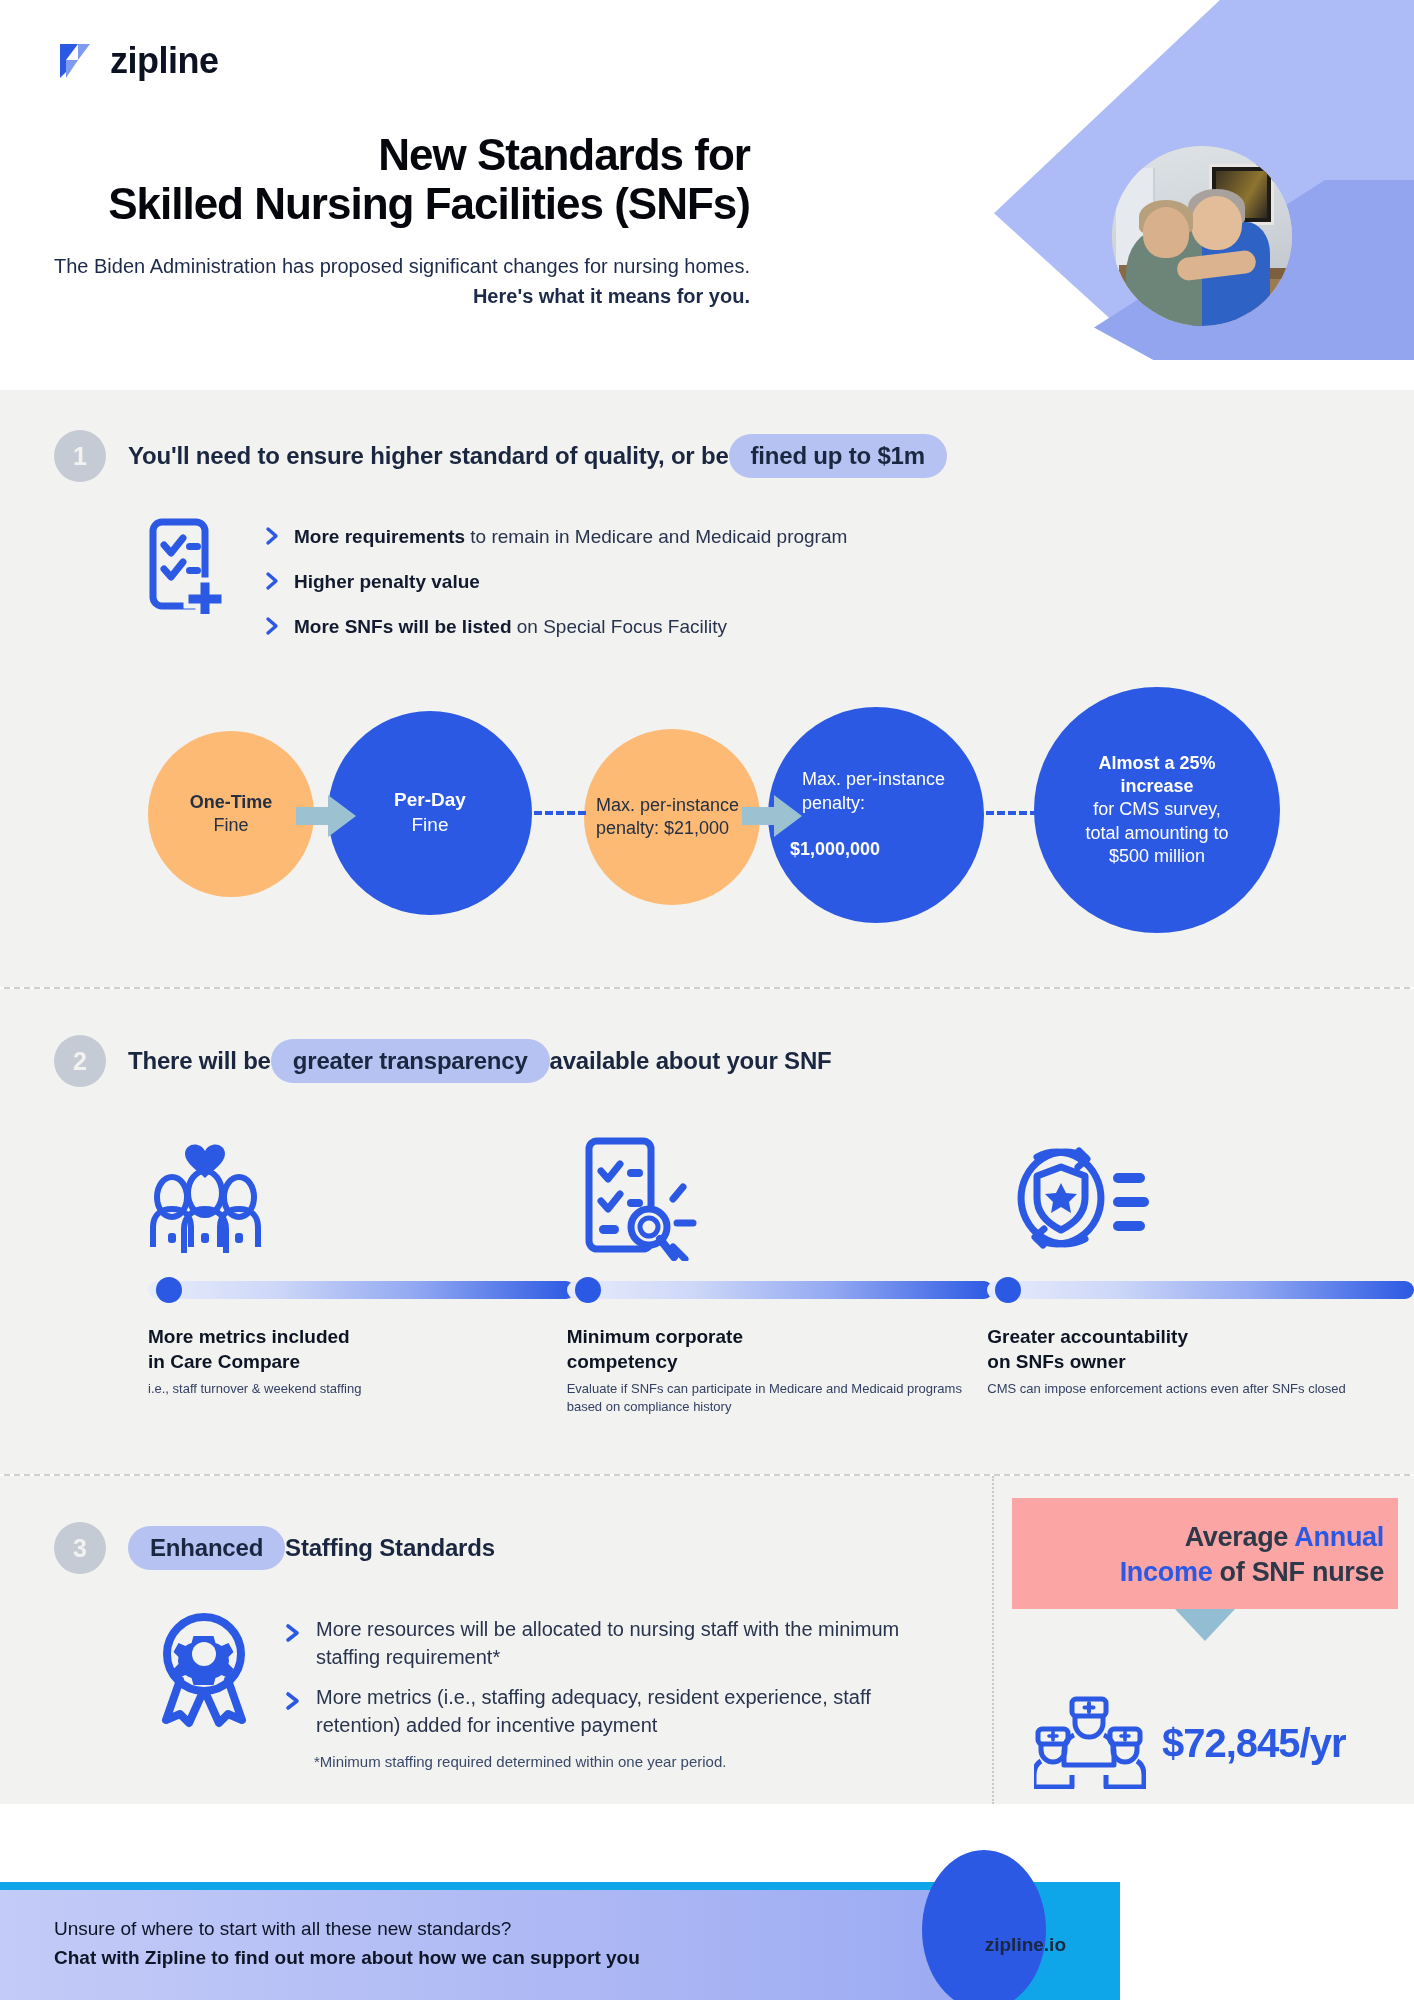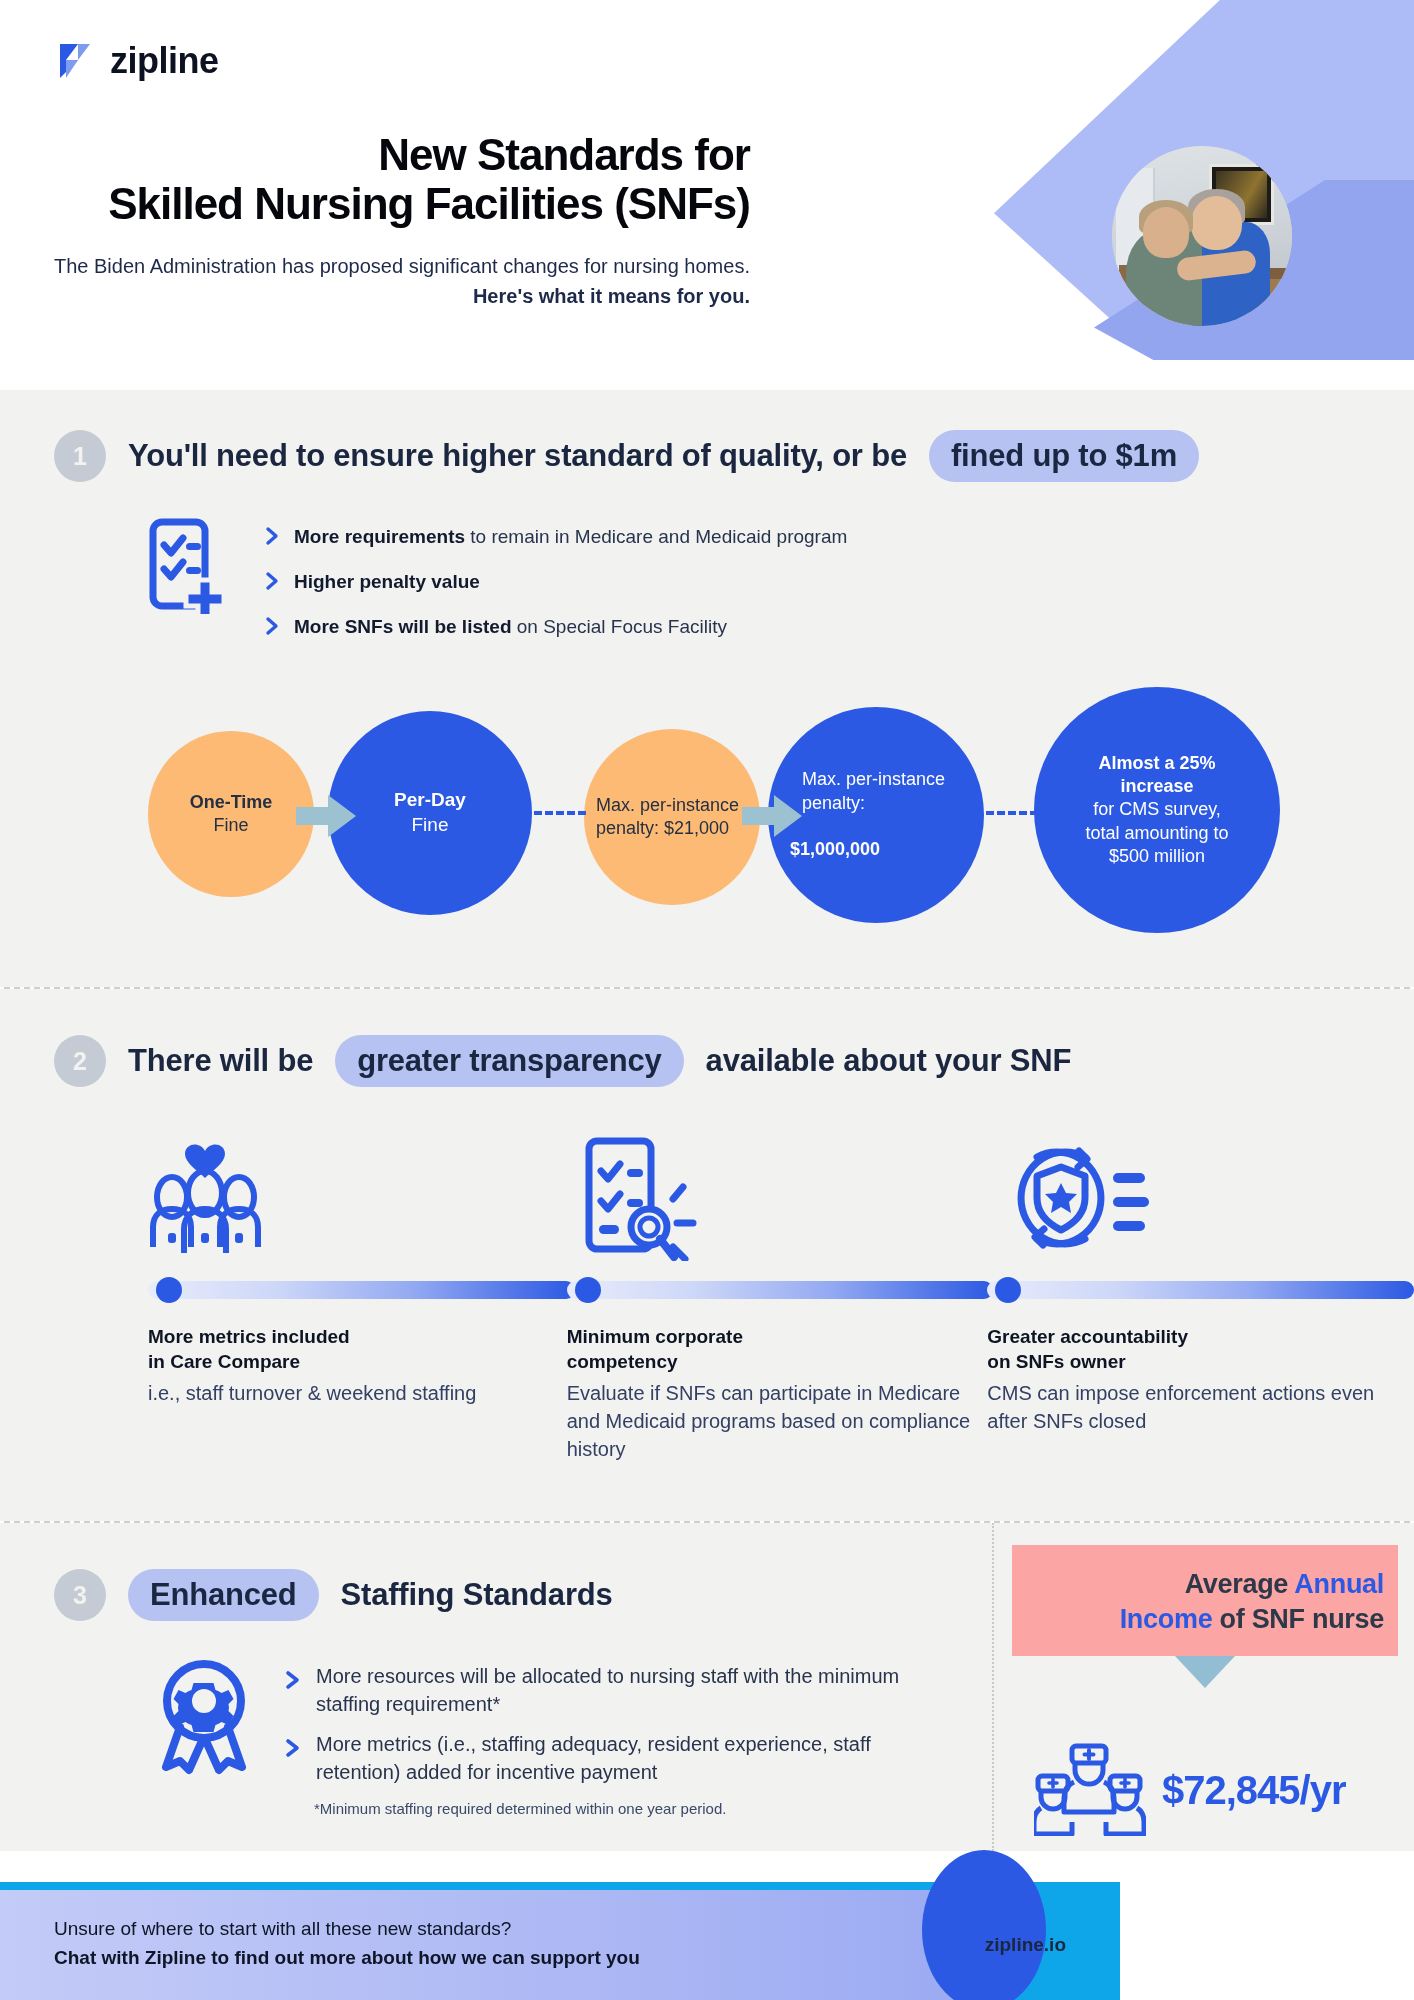--- a/index.html
+++ b/index.html
@@ -61,21 +61,21 @@
   
   .band{ background:#f2f2f0; position:relative; }
   .sec-divider{ border-top:2px dashed #cfcfcb; margin:0 4px; }
 
   .sec-head{ display:flex; align-items:center; gap:22px; padding-left:54px; }
   .sec-num{
     width:52px; height:52px; border-radius:50%; background:#c5cbd4;
     color:#f2f2f0; font-size:25px; font-weight:700;
     display:flex; align-items:center; justify-content:center; flex:0 0 auto;
   }
-  .sec-title{ font-size:31px; font-weight:800; color:#1b2740; display:flex; align-items:center; gap:22px; flex-wrap:wrap; letter-spacing:-.2px;text-align:center;}
+  .sec-title{ font-size:24px; font-weight:800; color:#1b2740; display:flex; align-items:center; gap:0; flex-wrap:wrap; letter-spacing:-.2px;text-align:center;}
   .pill{
     background:#b6c2f2; border-radius:999px; padding:8px 22px; display:inline-block;
     color:#1b2740; font-weight:800;
   }
 
   
   .s1 { padding-top:40px; padding-bottom:54px; }
   .s1-body{ display:flex; gap:30px; padding:36px 0 0 148px; align-items:flex-start;}
   .clipboard-icon{ flex:0 0 auto; width:86px; }
   .bullets{ padding-top:4px; }
@@ -104,21 +104,21 @@
   .s2-col:nth-child(2){ margin-left:-8px; }
   .s2-col:nth-child(3){ margin-left:-6px; }
   .s2-icon{ height:130px; display:flex; align-items:flex-end; }
   .track-wrap{ position:relative; height:26px; margin:16px 0 0 0; }
   .track{
     position:absolute; left:0; right:0; top:4px; height:18px; border-radius:9px;
     background:linear-gradient(90deg,#e8ecfb 0%,#cdd7f8 30%,#93a9f2 62%,#2b59e3 100%);
   }
   .dot{ position:absolute; top:0; width:26px; height:26px; border-radius:50%; background:#2b59e3; }
   .s2-h{ font-size:19px; font-weight:800; color:#0d1424; line-height:1.3; margin-top:22px; }
-  .s2-p{ font-size:20px; color:#334063; line-height:1.38; margin-top:6px; }
+  .s2-p{ font-size:13px; color:#334063; line-height:1.38; margin-top:6px; }
 
   
   .s3{ padding-top:46px; padding-bottom:34px; position:relative; }
   .s3-inner{ display:flex; }
   .s3-left{ width:985px; }
   .s3-body{ display:flex; gap:26px; padding:34px 0 0 150px; align-items:flex-start; }
   .badge-icon{ flex:0 0 auto; width:108px; }
   .s3-bullets{ padding-top:8px; width:660px; }
   .s3-bullet{ display:flex; gap:16px; align-items:flex-start; margin-bottom:13px; }
   .s3-txt{ font-size:20px; color:#28334d; line-height:1.38; }

